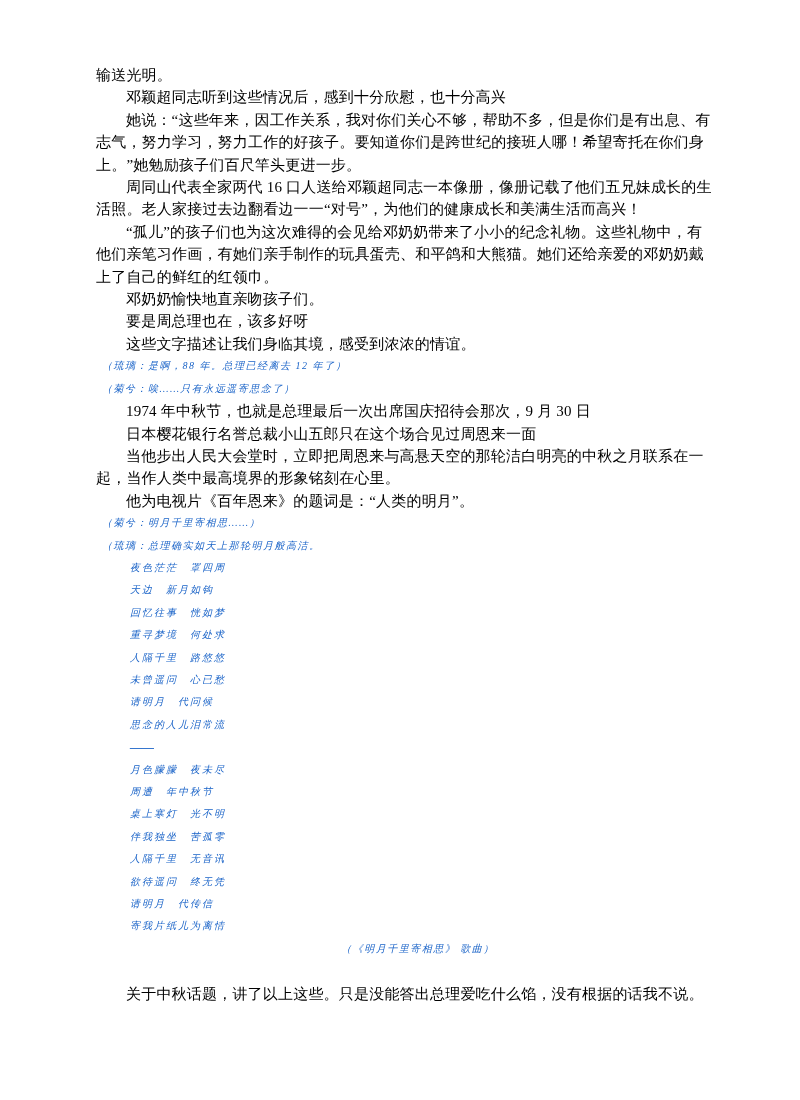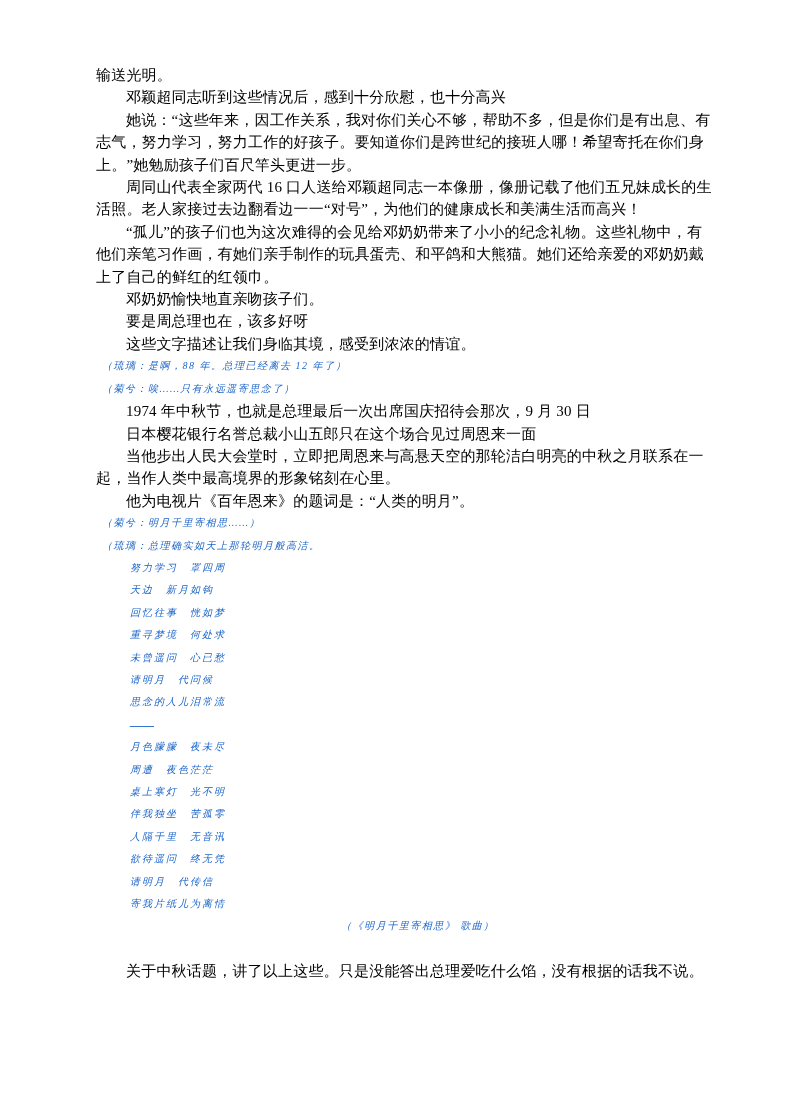--- a/index.html
+++ b/index.html
@@ -73,30 +73,31 @@
       <p class="para indent">要是周总理也在，该多好呀</p>
       <p class="para indent">这些文字描述让我们身临其境，感受到浓浓的情谊。</p>
       <p class="blue comment">（琉璃：是啊，88 年。总理已经离去 12 年了）</p>
       <p class="blue comment">（菊兮：唉……只有永远遥寄思念了）</p>
       <p class="para indent">1974 年中秋节，也就是总理最后一次出席国庆招待会那次，9 月 30 日</p>
       <p class="para indent">日本樱花银行名誉总裁小山五郎只在这个场合见过周恩来一面</p>
       <p class="para indent">当他步出人民大会堂时，立即把周恩来与高悬天空的那轮洁白明亮的中秋之月联系在一起，当作人类中最高境界的形象铭刻在心里。</p>
       <p class="para indent">他为电视片《百年恩来》的题词是：“人类的明月”。</p>
       <p class="blue comment">（菊兮：明月千里寄相思……）</p>
       <p class="blue comment">（琉璃：总理确实如天上那轮明月般高洁。</p>
-      <p class="blue poem">努力学习　罩四周</p>
+      <p class="blue poem">夜色茫茫　罩四周</p>
       <p class="blue poem">天边　新月如钩</p>
       <p class="blue poem">回忆往事　恍如梦</p>
       <p class="blue poem">重寻梦境　何处求</p>
+      <p class="blue poem">人隔千里　路悠悠</p>
       <p class="blue poem">未曾遥问　心已愁</p>
       <p class="blue poem">请明月　代问候</p>
       <p class="blue poem">思念的人儿泪常流</p>
       <p class="blue poem dash">——</p>
       <p class="blue poem">月色朦朦　夜未尽</p>
-      <p class="blue poem">周遭　夜色茫茫</p>
+      <p class="blue poem">周遭　年中秋节</p>
       <p class="blue poem">桌上寒灯　光不明</p>
       <p class="blue poem">伴我独坐　苦孤零</p>
       <p class="blue poem">人隔千里　无音讯</p>
       <p class="blue poem">欲待遥问　终无凭</p>
       <p class="blue poem">请明月　代传信</p>
       <p class="blue poem">寄我片纸儿为离情</p>
       <p class="blue caption">（《明月千里寄相思》 歌曲）</p>
       <p class="spacer"></p>
       <p class="para indent">关于中秋话题，讲了以上这些。只是没能答出总理爱吃什么馅，没有根据的话我不说。</p>
     </div>

